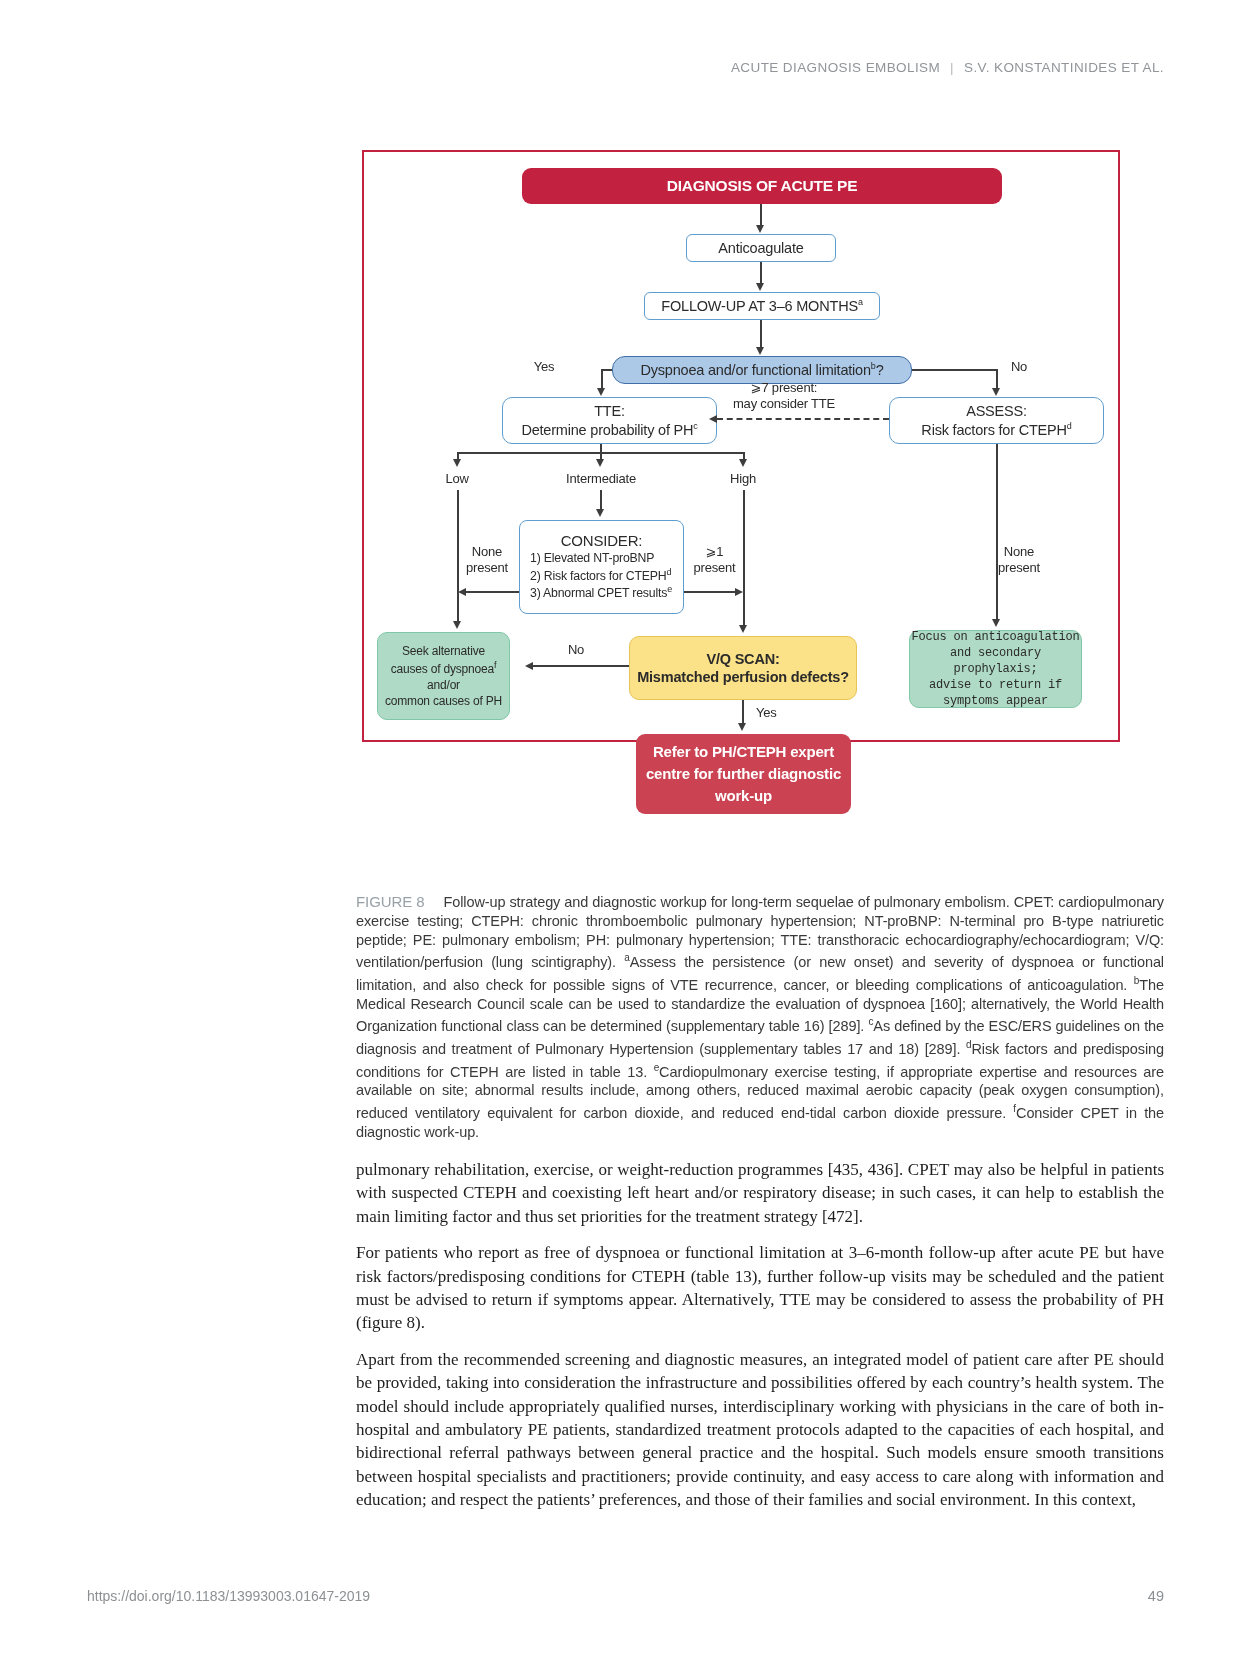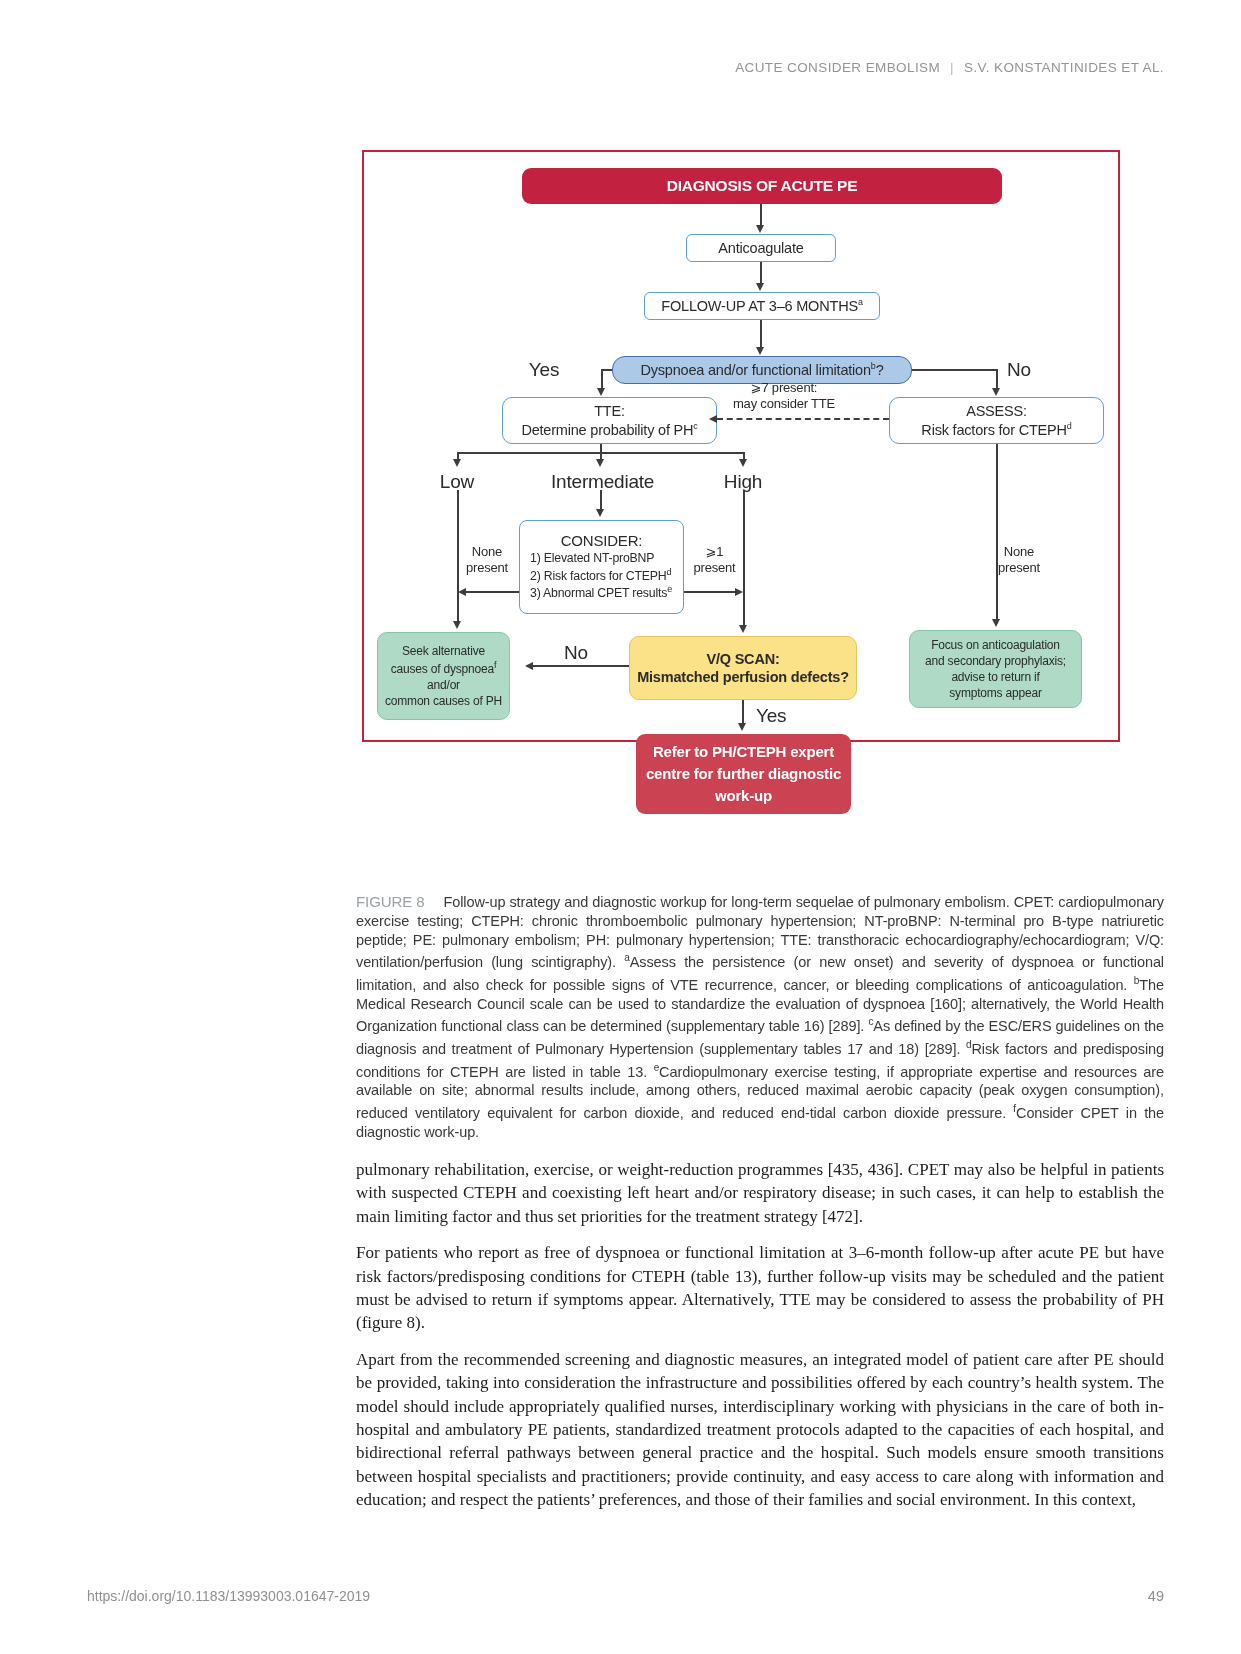--- a/index.html
+++ b/index.html
@@ -25,21 +25,21 @@
     border-radius:10px; background:#fff;
   }
   .node.white  { border:1.5px solid #5f9ecf; }
   .node.pill   { border-radius:6px; }
   .node.bluefill { background:#adc9e8; border:1.5px solid #3f6ea8; border-radius:13px; }
   .node.greenfill { background:#aedac6; border:1.5px solid #7fc7a7; font-size:12px; line-height:1.35; }
   .node.yellowfill { background:#fbe187; border:1.5px solid #e8c45a; font-weight:bold; font-size:14.5px; }
   .node.redfill { background:#c22240; color:#fff; font-weight:bold; font-size:15.5px; border:none; border-radius:9px; }
   .node.redlight { background:#cb4352; color:#fff; font-weight:bold; font-size:15px; border:none; border-radius:9px; line-height:1.45; }
   .node sup { font-size:9px; }
-  .lbl { position:absolute; font-size:19px; color:#2b2b2b; text-align:center; letter-spacing:-0.2px; line-height:1.2; }
+  .lbl { position:absolute; font-size:13px; color:#2b2b2b; text-align:center; letter-spacing:-0.2px; line-height:1.2; }
   .vline { position:absolute; width:2px; background:#3d3d3d; }
   .hline { position:absolute; height:2px; background:#3d3d3d; }
   .dline { position:absolute; height:0; border-top:2px dashed #3d3d3d; }
   .ah { position:absolute; width:0; height:0; }
   .ah.down  { border-left:4.5px solid transparent; border-right:4.5px solid transparent; border-top:8px solid #3d3d3d; }
   .ah.left  { border-top:4.5px solid transparent; border-bottom:4.5px solid transparent; border-right:8px solid #3d3d3d; }
   .ah.right { border-top:4.5px solid transparent; border-bottom:4.5px solid transparent; border-left:8px solid #3d3d3d; }
   
   #caption {
     position:absolute; left:356px; top:893px; width:808px;
@@ -57,21 +57,21 @@
   
   #footer-doi { position:absolute; left:87px; top:1588px; font-size:14px; color:#8d9093; text-decoration:none; }
   #footer-page { position:absolute; right:77px; top:1588px; font-size:14.5px; color:#8d9093; }
 </style>
 </head>
 <body>
 
 <div id="page">
 
   <div id="running-head">
-    <span>ACUTE CONSIDER EMBOLISM</span><span class="sep">|</span><span>S.V. KONSTANTINIDES ET AL.</span>
+    <span>ACUTE DIAGNOSIS EMBOLISM</span><span class="sep">|</span><span>S.V. KONSTANTINIDES ET AL.</span>
   </div>
 
   <div id="flowchart">
 
     <div class="node redfill" style="left:158px; top:16px; width:480px; height:36px;">
       <span>DIAGNOSIS OF ACUTE PE</span>
     </div>
     <div class="vline" style="left:396px; top:52px; height:22px;"></div>
     <div class="ah down" style="left:392px; top:73px;"></div>
 
@@ -170,21 +170,21 @@
 
     <div class="lbl" style="left:192px; top:490px; width:40px;">No</div>
     <div class="hline" style="left:168px; top:513px; width:97px;"></div>
     <div class="ah left" style="left:161px; top:510px;"></div>
 
     <div class="node yellowfill" style="left:265px; top:484px; width:228px; height:64px;">
       <span>V/Q SCAN:</span>
       <span>Mismatched perfusion defects?</span>
     </div>
 
-    <div class="node greenfill" style="left:545px; top:478px; width:173px; height:78px;">
+    <div class="node greenfill" style="left:545px; top:478px; width:173px; height:78px;font-family:Liberation Mono, monospace;">
       <span>Focus on anticoagulation</span>
       <span>and secondary prophylaxis;</span>
       <span>advise to return if</span>
       <span>symptoms appear</span>
     </div>
 
     <div class="vline" style="left:378px; top:548px; height:24px;"></div>
     <div class="ah down" style="left:374px; top:571px;"></div>
     <div class="lbl" style="left:392px; top:553px; width:40px; text-align:left;">Yes</div>
 

